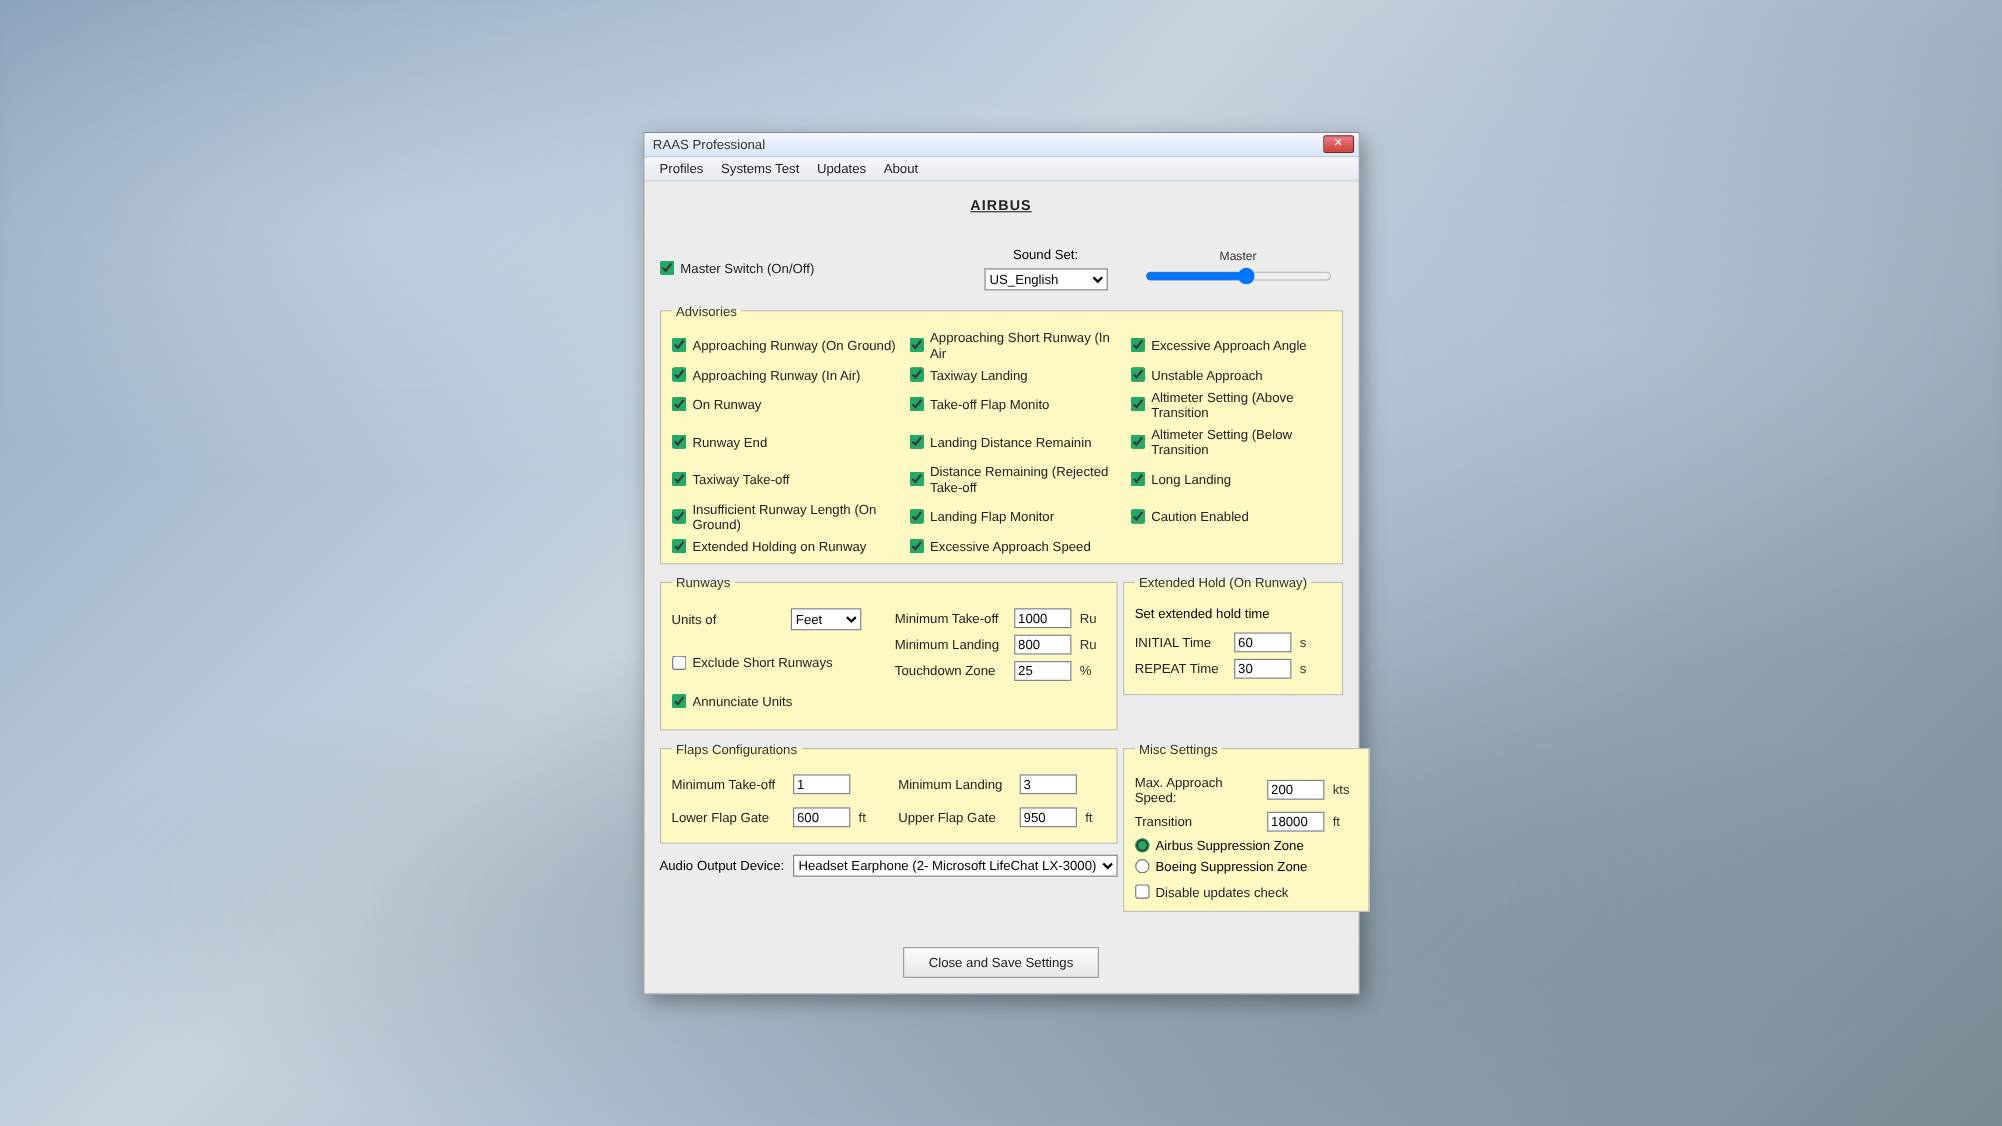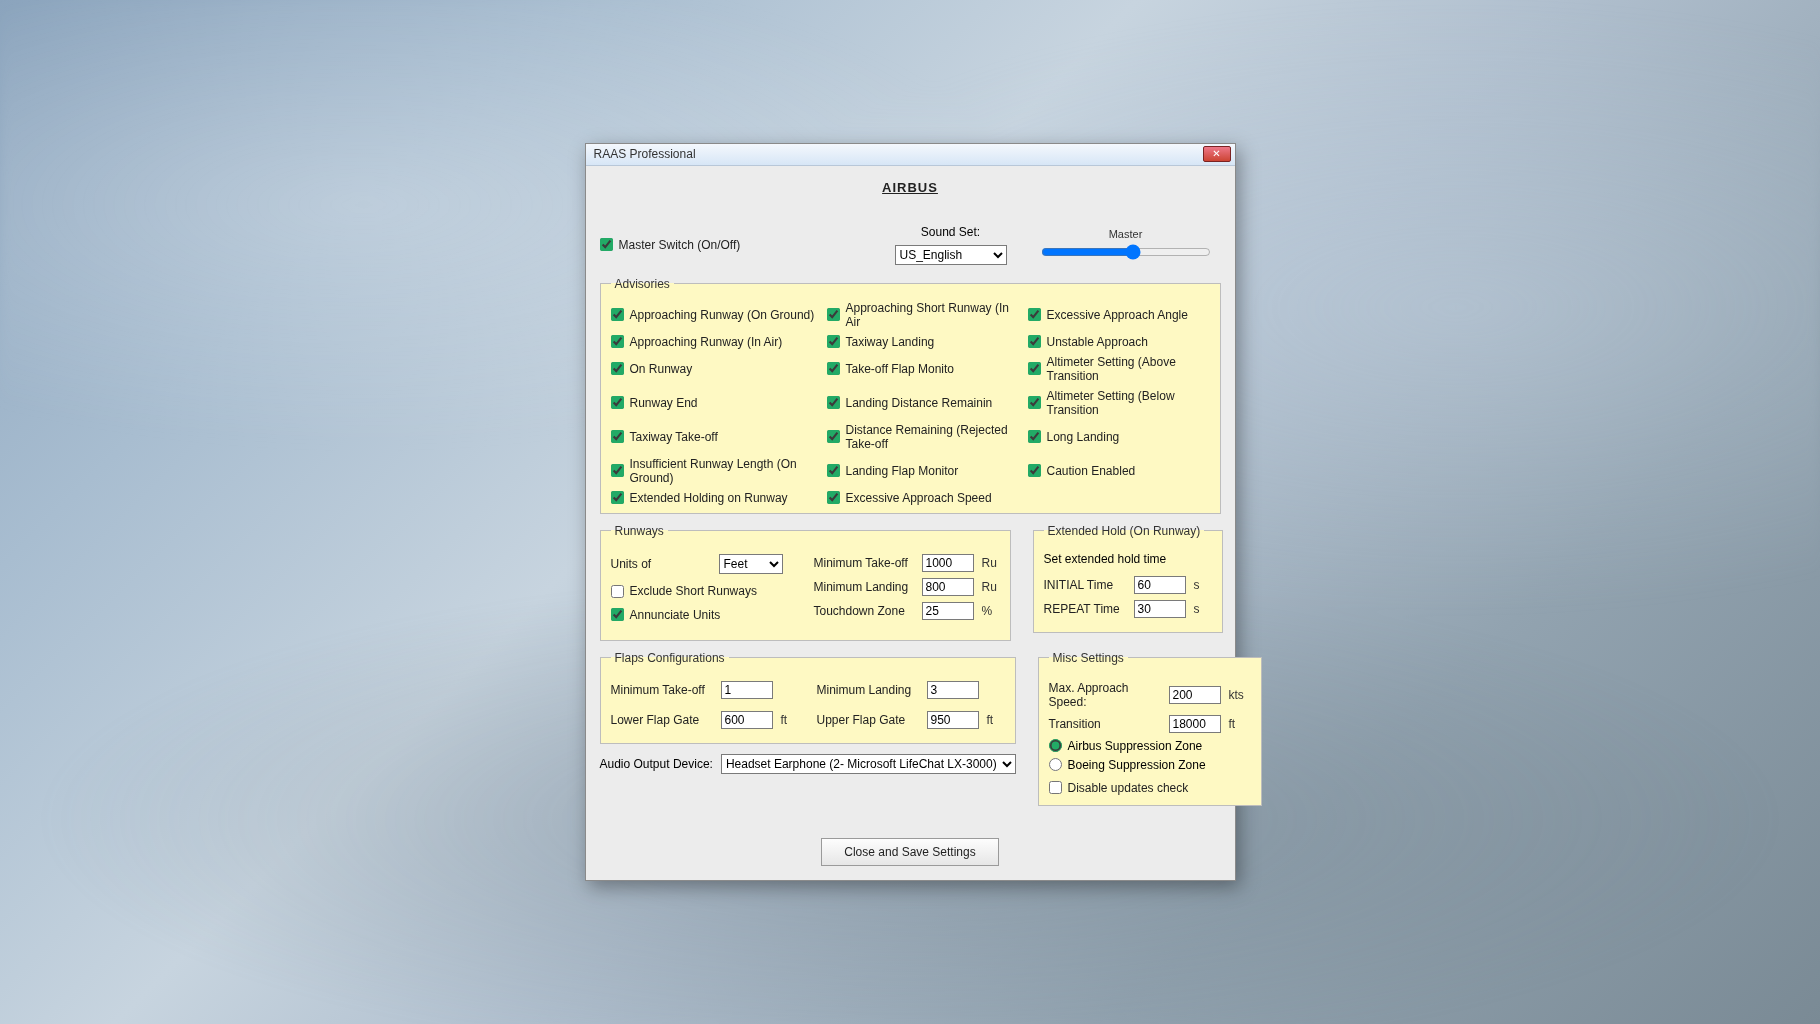--- a/index.html
+++ b/index.html
@@ -28,21 +28,21 @@
 label.cb { display:inline-flex; align-items:center; gap:6px; color:#222; }
 input[type=checkbox], input[type=radio]{ width:13px; height:13px; margin:0; accent-color:#2a6; }
 .selectwrap { display:inline-flex; align-items:center; gap:6px;flex-direction:column; }
 select { height:20px; font-size:12px; background:#fff; border:1px solid #7a7a7a; }
 .slider-block { display:flex; flex-direction:column; align-items:center; width:190px; }
 .slider-caption { font-size:11px; color:#333; margin-bottom:2px; }
 input[type=range]{ width:170px; }
 fieldset { border:1px solid #bdbdbd; margin:0 0 10px 0; padding:10px 10px 8px 10px; background:#fef9c3; }
 legend { padding:0 4px; color:#333; font-size:12px; }
 .advisories-grid { display:grid; grid-template-columns: 210px 195px 1fr; row-gap:6px; column-gap:6px; }
-.two-col { display:flex; gap:22px; }
+.two-col { display:flex; gap:5px; }
 .col-left { flex: 1 1 0; }
 .col-right { width: 200px; }
 .kv { display:flex; align-items:center; margin:6px 0; gap:8px; }
 .kv .lab { width:110px; color:#222; }
 .kv input[type=text] { width:52px; height:18px; border:1px solid #7a7a7a; padding:1px 3px; font-size:12px; text-align:left; background:#fff; }
 .kv .unit { width:18px; text-align:left; color:#333; }
 .runways-inner { display:grid; grid-template-columns: 195px 1fr; column-gap:8px; align-items:start; }
 .runways-inner .kv .lab { width:100px; }
 .flaps-inner { display:grid; grid-template-columns: 1fr 1fr; column-gap:18px; }
 .flaps-inner .kv .lab { width:102px; }
@@ -57,20 +57,26 @@
 <body>
 <div class="bg-blur"></div>
 
 <div class="window">
   <div class="titlebar">
     <div class="titlebar-title">RAAS Professional</div>
     <div class="close-btn">
       <span>✕</span>
     </div>
   </div>
+  <div class="menubar">
+    <span>Profiles</span>
+    <span>Systems Test</span>
+    <span>Updates</span>
+    <span>About</span>
+  </div>
   <div class="client">
     <div class="heading">AIRBUS</div>
 
     <div class="row-top">
       <label class="cb">
         <input type="checkbox" checked="" style="">
         <span>Master Switch (On/Off)</span>
       </label>
       <div class="spacer"></div>
       <div class="selectwrap">
@@ -181,21 +187,21 @@
     <div class="two-col">
       <div class="col-left">
         <fieldset>
           <legend>Runways</legend>
           <div class="runways-inner">
             <div>
               <div class="kv">
                 <span class="lab">Units of</span>
                 <select style="width:64px;"><option>Feet</option></select>
               </div>
-              <label class="cb" style="margin:10px 0;display:flex;align-items:flex-end;">
+              <label class="cb" style="margin:22px 0;display:flex;align-items:flex-end;">
                 <input type="checkbox" style="">
                 <span>Exclude Short Runways</span>
               </label>
               <label class="cb" style="margin:10px 0;display:flex;">
                 <input type="checkbox" checked="" style="">
                 <span>Annunciate Units</span>
               </label>
             </div>
             <div>
               <div class="kv">

